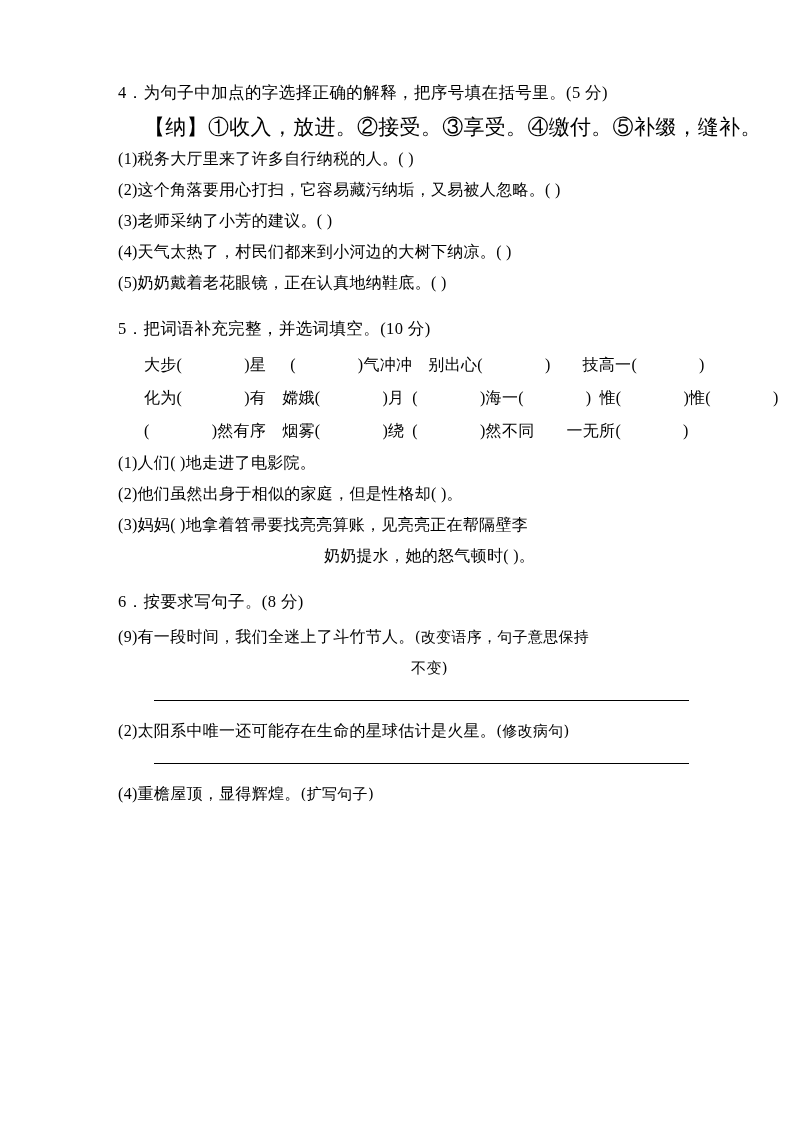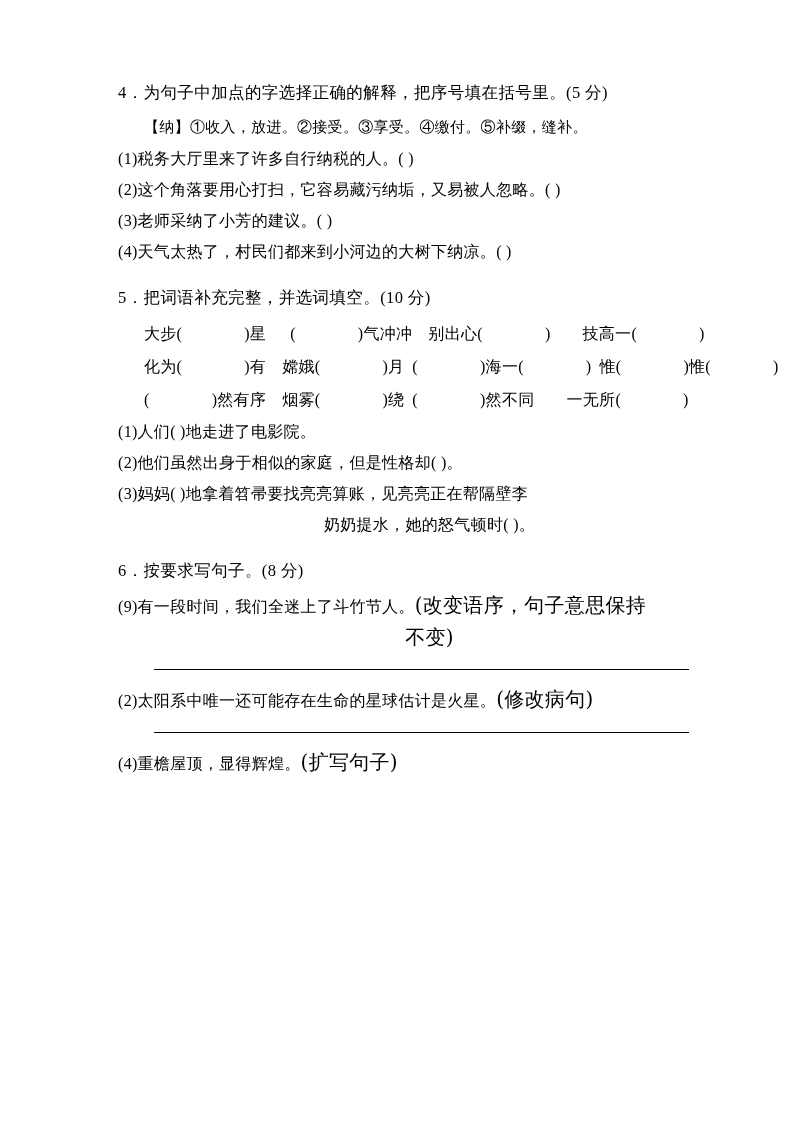--- a/index.html
+++ b/index.html
@@ -33,21 +33,21 @@
     margin-bottom: 4px;
     white-space: nowrap;
   }
   .line {
     font-size: 16px;
     line-height: 31px;
     letter-spacing: 0.3px;
     white-space: nowrap;
   }
   .blk-note {
-    font-size: 15px;
+    font-size: 21px;
     line-height: 31px;
     padding-left: 26px;
     letter-spacing: 0.3px;
     white-space: nowrap;
   }
   .sec-gap {
     height: 12px;
   }
   .wordfill {
     font-size: 16px;
@@ -61,21 +61,21 @@
     width: 62px;
   }
   .answer-rule {
     border-bottom: 1px solid #000;
     height: 0;
     margin: 16px 0 14px 36px;
     width: 535px;
   }
   .paren-note {
     font-family: "DejaVu Serif", serif;
-    font-size: 20px;
+    font-size: 15px;
   }
   .sp { display:inline-block; }
   .sp8 { width: 8px; }
   .sp16 { width: 16px; }
   .sp24 { width: 24px; }
   .sp32 { width: 32px; }
   .cont-line {
     padding-left: 66px;
     text-align: center;
   }
@@ -85,20 +85,21 @@
 
 <div class="page">
 
   <div class="q">
     <div class="q-title">4．为句子中加点的字选择正确的解释，把序号填在括号里。(5 分)</div>
     <div class="blk-note">【纳】①收入，放进。②接受。③享受。④缴付。⑤补缀，缝补。</div>
     <div class="line">(1)税务大厅里来了许多自行纳税的人。(        )</div>
     <div class="line">(2)这个角落要用心打扫，它容易藏污纳垢，又易被人忽略。(        )</div>
     <div class="line">(3)老师采纳了小芳的建议。(        )</div>
     <div class="line">(4)天气太热了，村民们都来到小河边的大树下纳凉。(        )</div>
+    <div class="line">(5)奶奶戴着老花眼镜，正在认真地纳鞋底。(        )</div>
   </div>
 
   <div class="sec-gap"></div>
 
   <div class="q">
     <div class="q-title">5．把词语补充完整，并选词填空。(10 分)</div>
 
     <div class="wordfill">
       <span>大步(</span><span class="blank-md"></span><span>)星</span><span class="sp sp24"></span><span>(</span><span class="blank-md"></span><span>)气冲冲</span><span class="sp sp16"></span><span>别出心(</span><span class="blank-md"></span><span>)</span><span class="sp sp32"></span><span>技高一(</span><span class="blank-md"></span><span>)</span>
     </div>

